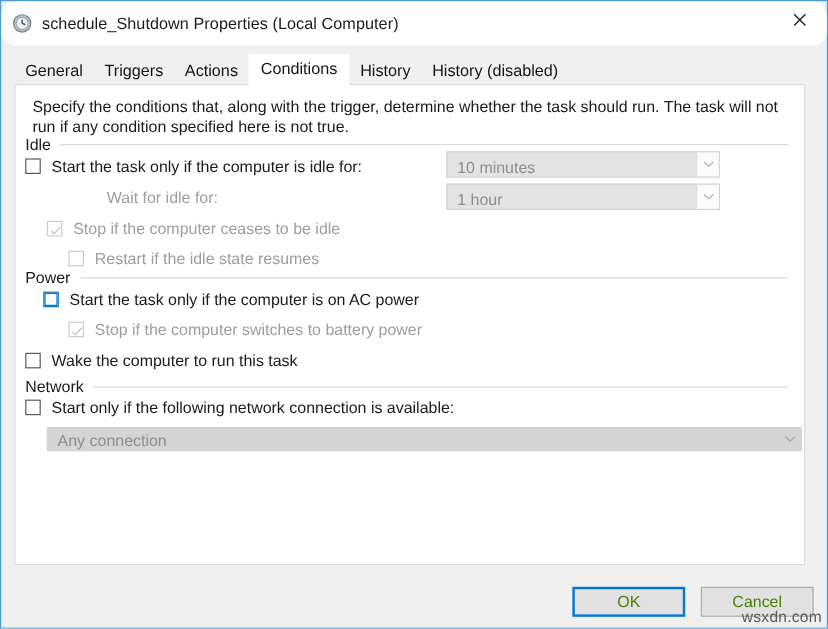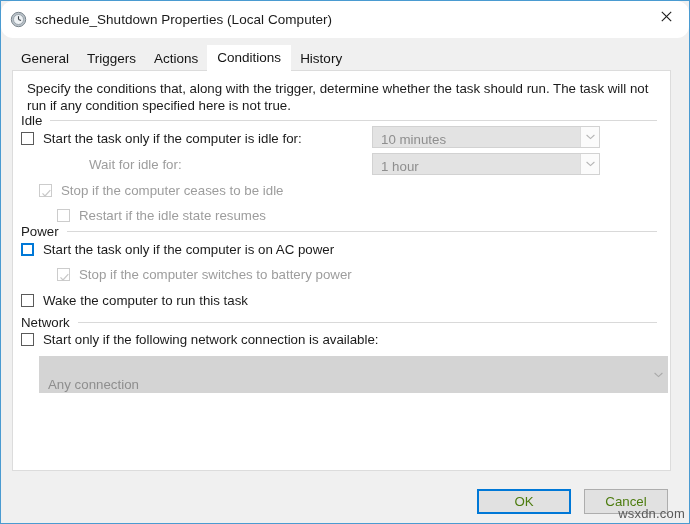--- a/index.html
+++ b/index.html
@@ -253,20 +253,21 @@
       </svg>
     </div>
   </div>
 
   <div id="tabstrip">
     <div class="tab">General</div>
     <div class="tab">Triggers</div>
     <div class="tab">Actions</div>
     <div class="tab active">Conditions</div>
     <div class="tab">History</div>
+    <div class="tab">History (disabled)</div>
   </div>
 
   <div id="content">
 
     <div id="description">Specify the conditions that, along with the trigger, determine whether the task should run.  The task will not run  if any condition specified here is not true.</div>
 
     <div class="group-header" style="top:41px;">
       <span class="group-label">Idle</span>
       <span class="group-rule"></span>
     </div>
@@ -310,21 +311,21 @@
     <div class="cb-row" style="left:44px; top:137px;">
       <span class="cb disabled"></span>
       <span class="cb-label disabled">Restart if the idle state resumes</span>
     </div>
 
     <div class="group-header" style="top:152px;">
       <span class="group-label">Power</span>
       <span class="group-rule"></span>
     </div>
 
-    <div class="cb-row" style="left:8px; top:171px;">
+    <div class="cb-row" style="left:23px; top:171px;">
       <span class="cb focus"></span>
       <span class="cb-label">Start the task only if the computer is on AC power</span>
     </div>
 
     <div class="cb-row" style="left:44px; top:196px;">
       <span class="cb disabled">
         <span class="tick">
           <svg width="11" height="11" viewBox="0 0 11 11">
               <path d="M1.5 5.4 L4 8 L9.3 2.1" fill="none" stroke="#c8c8c8" stroke-width="1.2"></path>
             </svg>
@@ -341,29 +342,29 @@
     <div class="group-header" style="top:243px;">
       <span class="group-label">Network</span>
       <span class="group-rule"></span>
     </div>
 
     <div class="cb-row" style="left:8px; top:261px;">
       <span class="cb"></span>
       <span class="cb-label">Start only if the following network connection is available:</span>
     </div>
 
-    <div class="combo wide" style="left:26px; top:285px; width:629px; height:37px; background:#d4d4d4; border-color:#d4d4d4;">
+    <div class="combo wide" style="left:26px; top:285px; width:629px; height:20px; background:#d4d4d4; border-color:#d4d4d4;">
       <span class="combo-text">Any connection</span>
       <span class="combo-arrow">
         <svg width="9" height="6" viewBox="0 0 9 6">
             <path d="M0.6 1 L4.5 4.6 L8.4 1" fill="none" stroke="#aaaaaa" stroke-width="1.1"></path>
           </svg>
       </span>
     </div>
 
   </div>
 
   <div class="btn default" style="left:476px; top:488px; width:94px;">OK</div>
-  <div class="btn" style="left:583px; top:488px; width:84px;">Cancel</div>
+  <div class="btn" style="left:583px; top:488px; width:94px;">Cancel</div>
 
   <div id="watermark">wsxdn.com</div>
 
 </div>
 
 </body></html>

